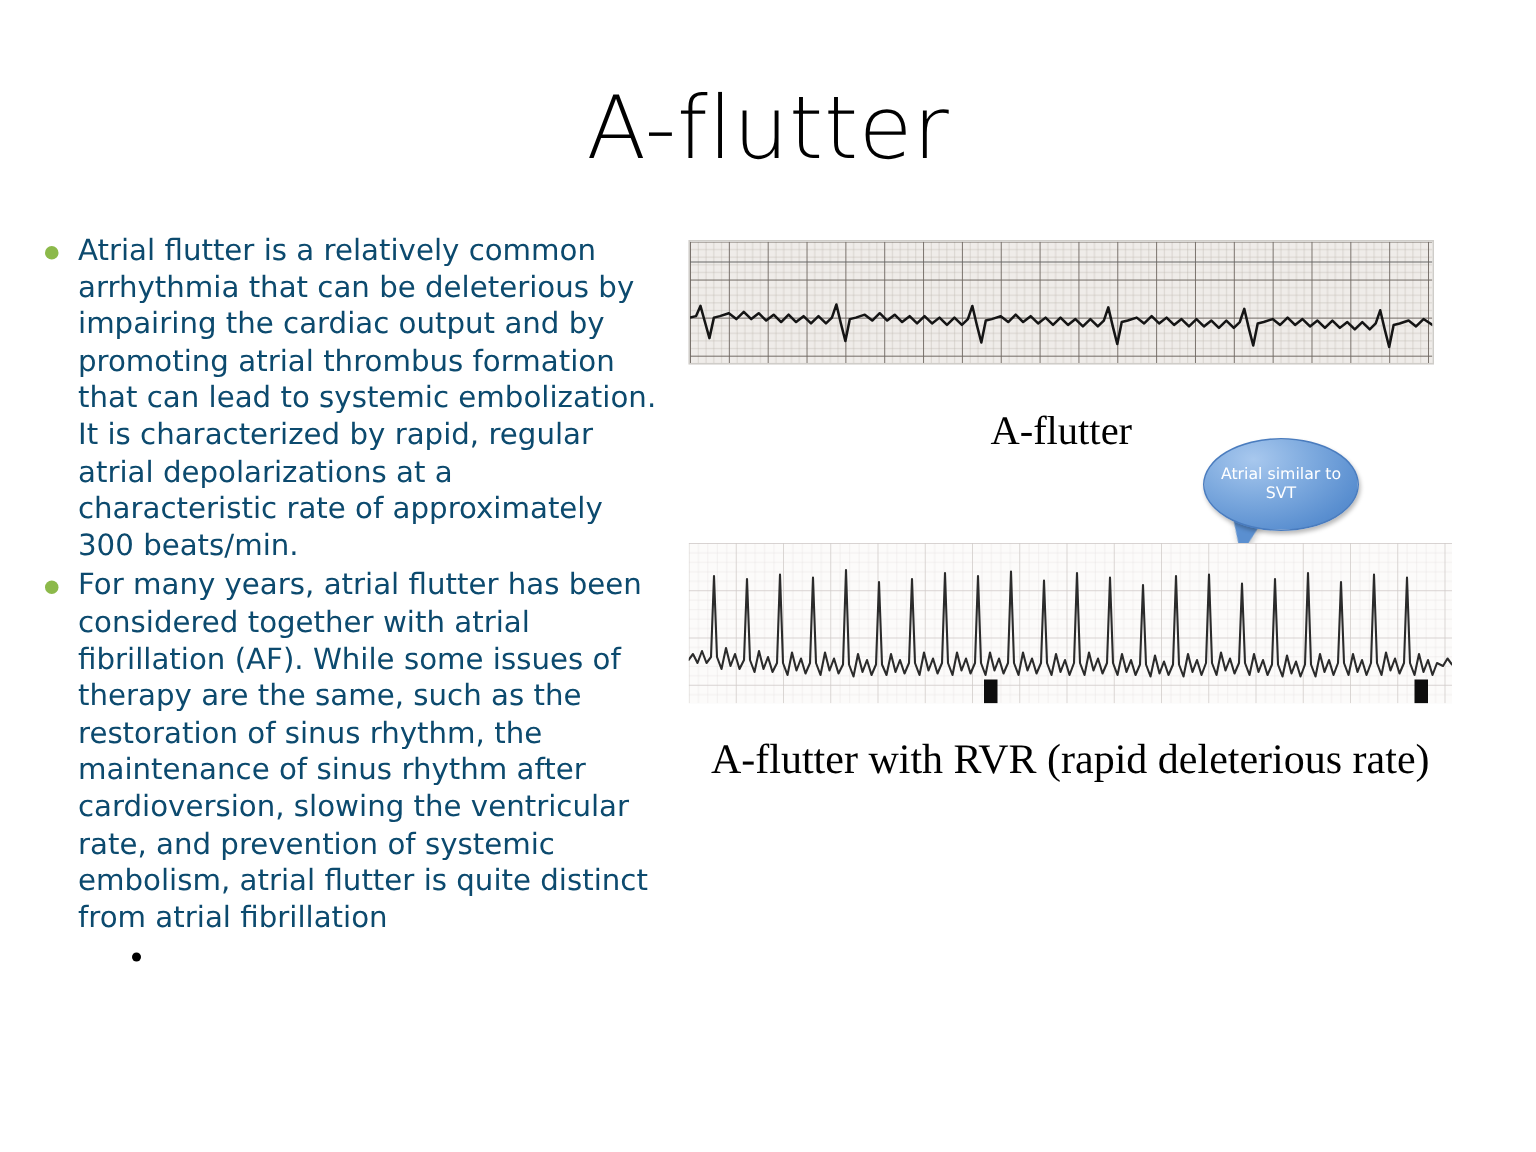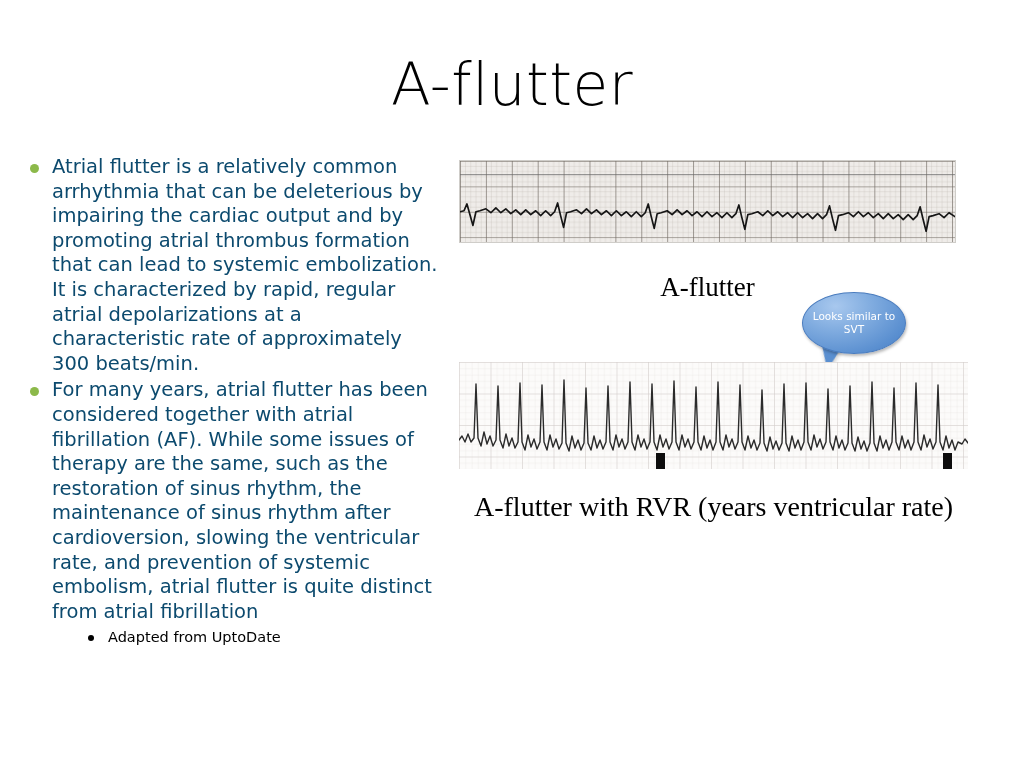--- a/index.html
+++ b/index.html
@@ -200,21 +200,20 @@
     <span class="bullet-marker">
       <span class="dot-green"></span>
     </span>
     <span class="bullet-text">For many years, atrial flutter has been considered together with atrial fibrillation (AF). While some issues of therapy are the same, such as the restoration of sinus rhythm, the maintenance of sinus rhythm after cardioversion, slowing the ventricular rate, and prevention of systemic embolism, atrial flutter is quite distinct from atrial fibrillation</span>
   </div>
 
   <div class="sub-bullet-row">
     <span class="sub-bullet-marker">
       <span class="dot-black"></span>
     </span>
-    <span class="sub-bullet-text">Adapted from UptoDate</span>
   </div>
 
 </div>
 
 <div id="ecg-strip-1">
   <svg class="ecg-svg" viewBox="0 0 497 83" preserveAspectRatio="none">
     <defs>
       <pattern id="fineGrid1" width="5.2" height="5.2" patternUnits="userSpaceOnUse">
         <path d="M 5.2 0 L 0 0 0 5.2" fill="none" stroke="#bdb5ae" stroke-width="0.6"></path>
       </pattern>
@@ -245,21 +244,21 @@
          L481,54 L486,58 L491,53 L497,57"></path>
     <path fill="none" stroke="#666" stroke-width="0.8" d="M0,14 L497,14"></path>
   </svg>
 </div>
 
 <div class="caption" id="caption-1">A-flutter</div>
 
 <div id="callout">
   <div id="callout-tail"></div>
   <div id="callout-body">
-    <span id="callout-text">Looks similar to SVT</span>
+    <span id="callout-text">Atrial similar to SVT</span>
   </div>
 </div>
 
 <div id="ecg-strip-2">
   <svg class="ecg-svg" viewBox="0 0 509 107" preserveAspectRatio="none">
     <defs>
       <pattern id="fineGrid2" width="6.3" height="6.3" patternUnits="userSpaceOnUse">
         <path d="M 6.3 0 L 0 0 0 6.3" fill="none" stroke="#e6e2e0" stroke-width="0.6"></path>
       </pattern>
       <pattern id="bigGrid2" width="31.5" height="31.5" patternUnits="userSpaceOnUse">
@@ -293,13 +292,13 @@
          L433,80 L435,26 L437,80 L440,88 L443,74 L446,86 L449,78 L452,88
          L455,80 L457,21 L459,80 L462,88 L465,73 L468,85 L471,77 L474,87
          L477,80 L479,23 L481,80 L484,88 L487,74 L490,86 L493,78 L496,88
          L499,80 L503,82 L506,77 L509,81"></path>
 
     <rect x="197" y="91" width="9" height="16" fill="#0d0d0d"></rect>
     <rect x="484" y="91" width="9" height="16" fill="#0d0d0d"></rect>
   </svg>
 </div>
 
-<div class="caption" id="caption-2">A-flutter with RVR (years ventricular rate)</div>
+<div class="caption" id="caption-2">A-flutter with RVR (rapid deleterious rate)</div>
 
 </body></html>

